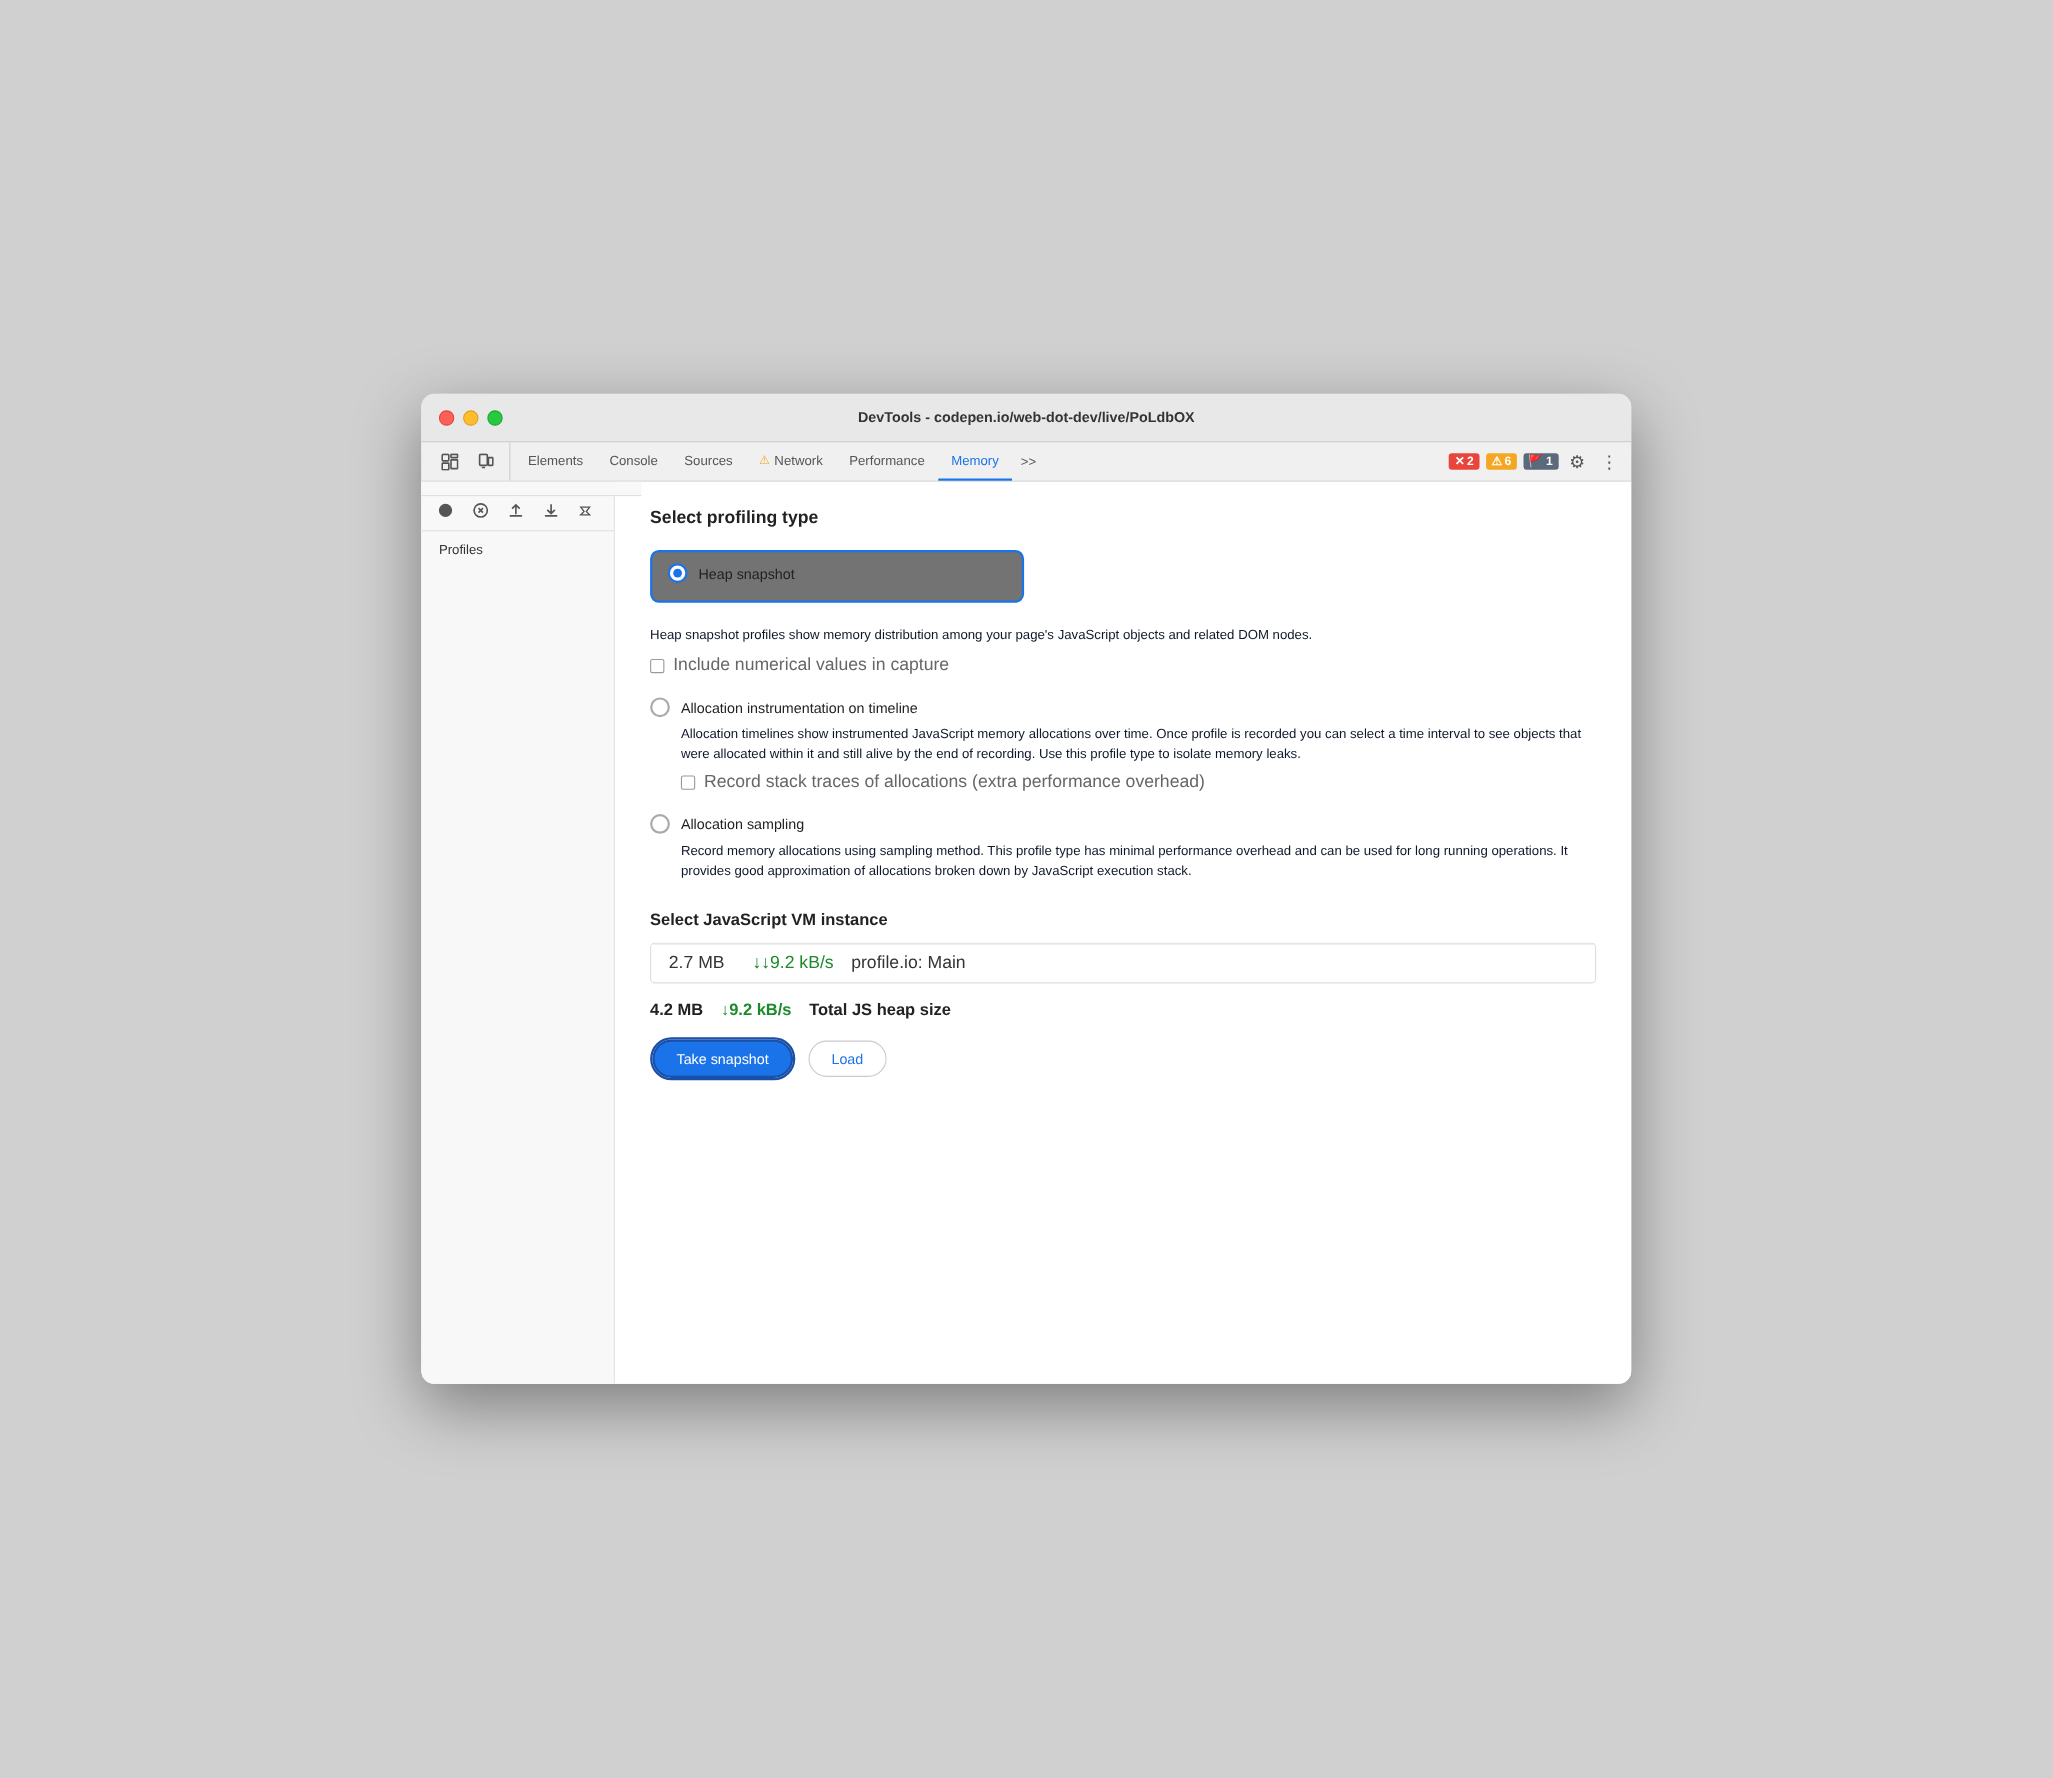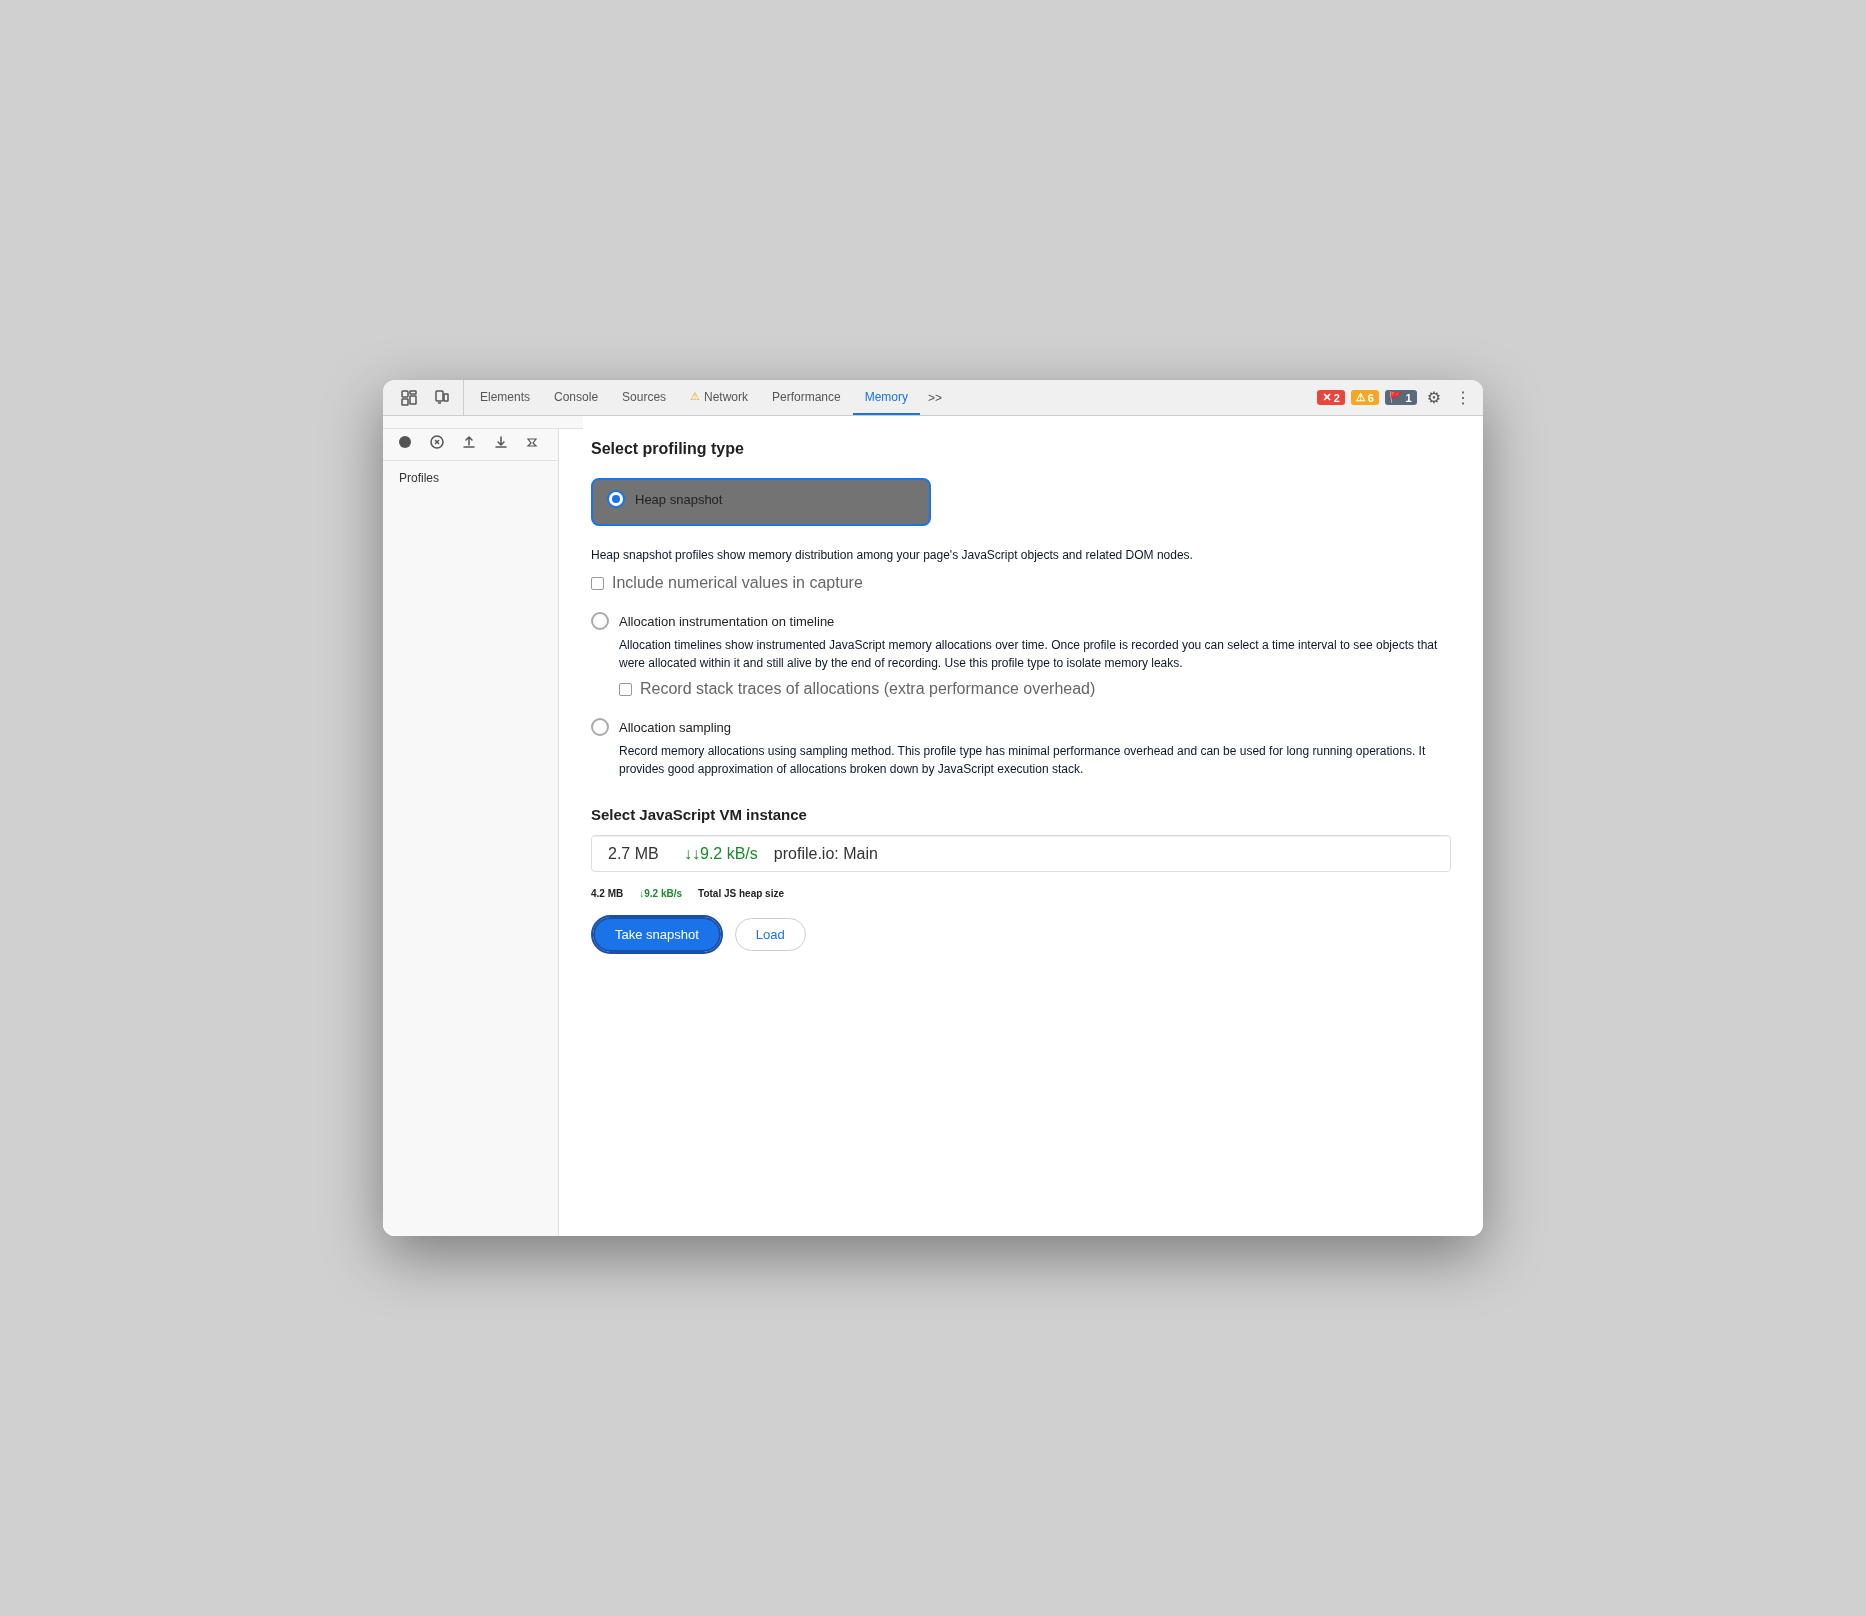--- a/index.html
+++ b/index.html
@@ -225,21 +225,21 @@
     .vm-rate {
       color: #1a8a2a;
       font-weight: 500;
     }
     .vm-name { color: #333; }
     .footer-row {
       display: flex;
       align-items: center;
       gap: 16px;
       margin-bottom: 16px;
-      font-size: 10px;
+      font-size: 15px;
     }
     .footer-size {
       font-weight: 700;
       color: #222;
     }
     .footer-label {
       font-weight: 700;
       color: #222;
     }
     .btn-primary {
@@ -268,20 +268,28 @@
       color: #555;
       font-size: 16px;
       padding: 4px;
     }
   </style>
 </head>
 <body>
 
 <div class="window">
 
+  <div class="titlebar">
+    <div class="traffic-lights">
+      <div class="traffic-light close"></div>
+      <div class="traffic-light minimize"></div>
+      <div class="traffic-light maximize"></div>
+    </div>
+    <div class="titlebar-title">DevTools - codepen.io/web-dot-dev/live/PoLdbOX</div>
+  </div>
 
   <div class="tab-bar">
 
     <div style="display:flex;align-items:center;gap:4px;padding:0 8px;border-right:1px solid #ccc;margin-right:4px;">
       <button class="toolbar-icon-btn" title="Inspector">
         <svg width="16" height="16" viewBox="0 0 16 16" fill="none">
           <rect x="1" y="1" width="6" height="6" rx="1" stroke="#555" stroke-width="1.5" fill="none"></rect>
           <rect x="9" y="1" width="6" height="3" rx="0.5" stroke="#555" stroke-width="1.5" fill="none"></rect>
           <rect x="9" y="6" width="6" height="8" rx="0.5" stroke="#555" stroke-width="1.5" fill="none"></rect>
           <rect x="1" y="9" width="6" height="6" rx="0.5" stroke="#555" stroke-width="1.5" fill="none"></rect>

